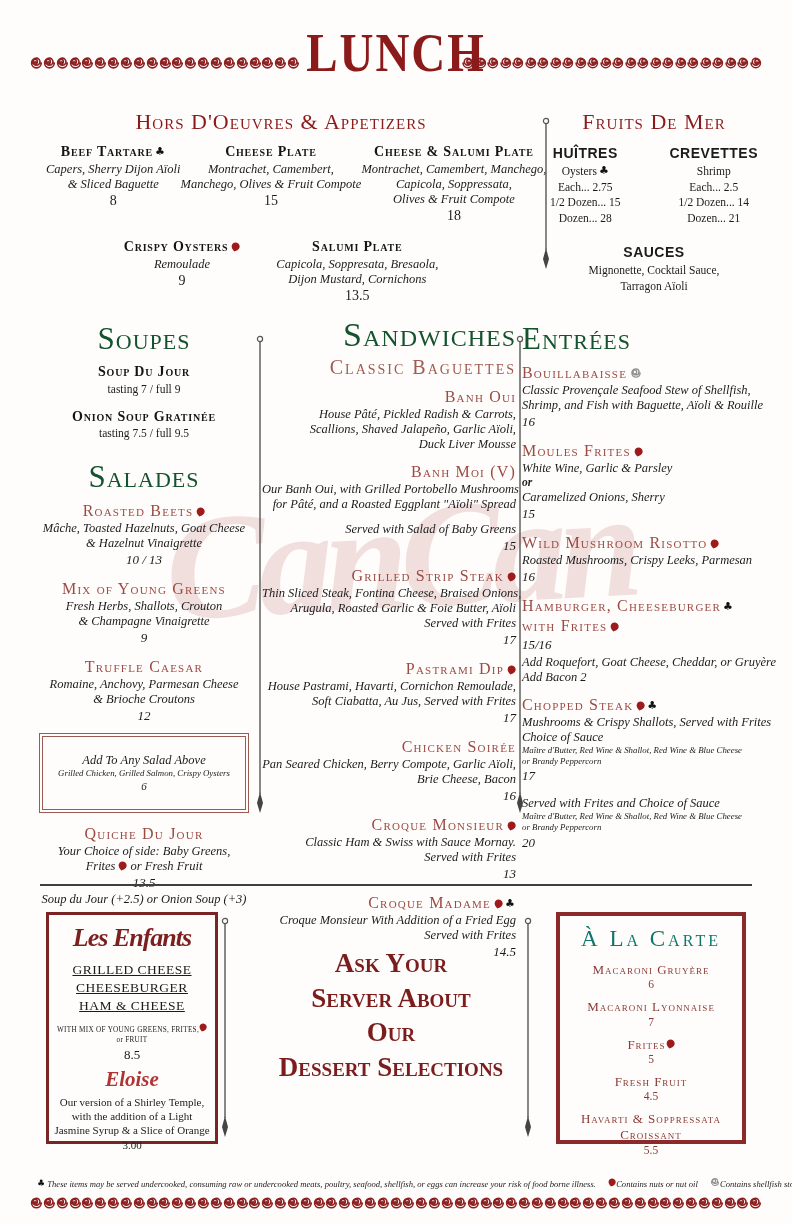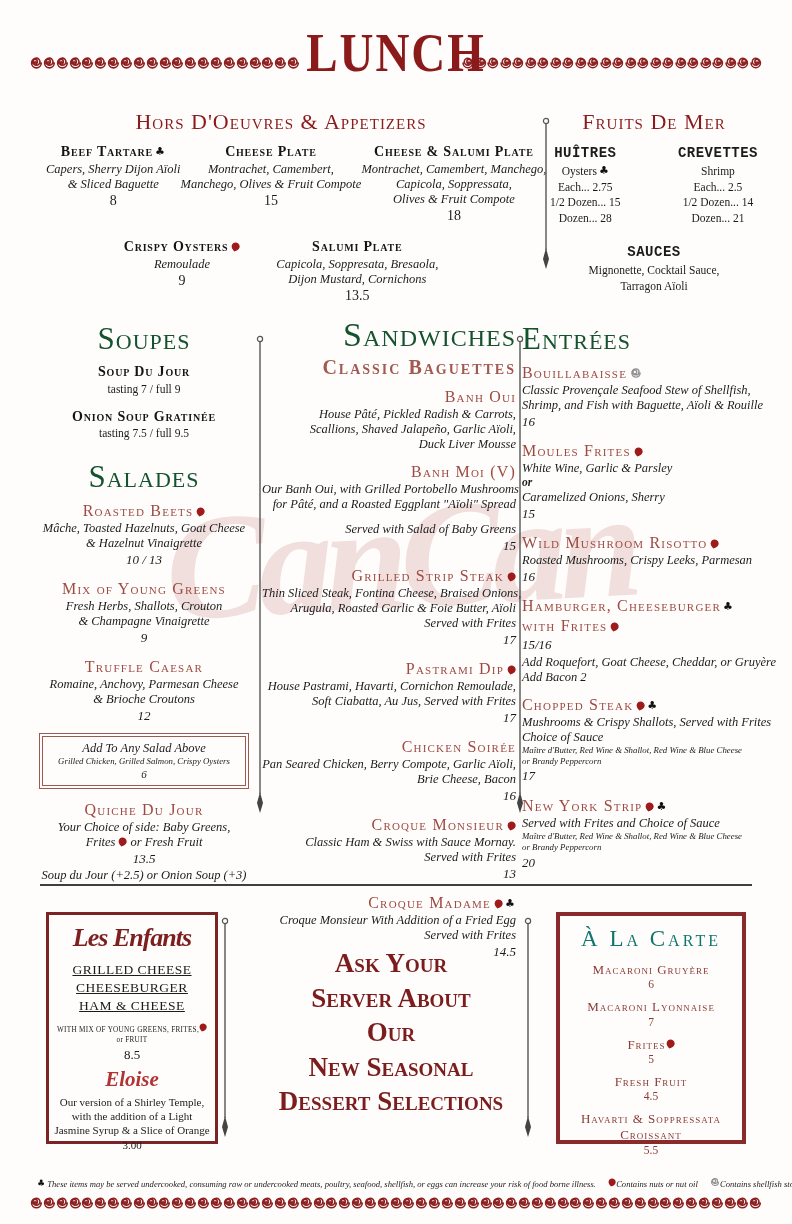--- a/index.html
+++ b/index.html
@@ -22,32 +22,32 @@
   .roman{font-size:11.5px;line-height:1.35;}
   .or{font-size:11.5px;font-weight:bold;font-style:italic;line-height:1.2;}
   .fine{font-size:8.8px;font-style:italic;line-height:1.3;}
   .price{font-size:13px;font-style:italic;line-height:1.4;}
   .pricer{font-size:14px;line-height:1.35;}
   .pricesm{font-size:11px;font-style:italic;line-height:1.3;}
   .item{margin-bottom:10px;}
   .h1{font-size:31px;color:#14532d;font-variant:small-caps;letter-spacing:1px;line-height:1.1;margin-bottom:7px;}
   .big{font-size:34px;}
   .mt{margin-top:18px;}
-  .h2{font-size:20px;color:#a05a50;font-variant:small-caps;letter-spacing:2px;margin:-4px 0 8px 12px;font-weight:bold;}
-  .box{border:1px solid #9b5a52;outline:1px solid #9b5a52;outline-offset:2px;padding:4px 2px;margin:4px 6px 14px 6px;}
+  .h2{font-size:20px;color:#a05a50;font-variant:small-caps;letter-spacing:2px;margin:-4px 0 8px 12px;}
+  .box{border:1px solid #9b5a52;outline:1px solid #9b5a52;outline-offset:2px;padding:16px 2px;margin:4px 6px 14px 6px;}
   .club{font-family:"DejaVu Sans",sans-serif;font-size:11px;color:#111;margin-left:2px;vertical-align:1px;}
   .ln svg{margin-left:3px;vertical-align:-1px;}
   
   #appetizers{left:46px;top:110px;width:470px;text-align:center;}
   .app-row{display:flex;justify-content:space-between;margin-bottom:12px;}
   .app-row2{justify-content:center;gap:36px;}
   .app-item{flex:0 0 auto;}
   #fruits{left:550px;top:110px;width:208px;text-align:center;}
   .fdm-cols{display:flex;justify-content:space-between;gap:6px;}
-  .fdm-name{font-family:Liberation Mono, monospace;font-weight:bold;font-size:14px;letter-spacing:.5px;line-height:1.5;}
+  .fdm-name{font-family:Liberation Sans, sans-serif;font-weight:bold;font-size:14px;letter-spacing:.5px;line-height:1.5;}
   .fdm-line{font-size:11.5px;line-height:1.35;}
   #sauces{margin-top:16px;}
   
   #col-left{left:36px;top:322px;width:216px;text-align:center;}
   #col-mid{left:262px;top:316px;width:254px;text-align:right;}
   #col-right{left:522px;top:322px;width:236px;text-align:left;}
   
   #rule{left:40px;top:884px;width:712px;height:2px;background:#3f3f3f;}
   #enfants{left:46px;top:912px;width:172px;height:232px;border:3px solid #7b2425;box-sizing:border-box;
            padding:8px 2px;text-align:center;}
@@ -1122,23 +1122,20 @@
           <div class="ln name"><span>Chopped Steak</span><svg width="9" height="10" viewBox="0 0 9 10">
               <path d="M4.5 0.5 C7 0.5 8.5 2.4 8.5 4.4 C8.5 6.8 6.6 8.3 5 9.2 L4.5 9.7 L4 9.2 C2.4 8.3 0.5 6.8 0.5 4.4 C0.5 2.4 2 0.5 4.5 0.5 Z" fill="#9e1b1b" transform="rotate(15 4.5 5)"></path>
             </svg><span class="club">♣</span></div>
           <div class="ln desc"><span>Mushrooms &amp; Crispy Shallots, Served with Frites</span></div>
           <div class="ln desc"><span>Choice of Sauce</span></div>
           <div class="ln fine"><span>Maître d'Butter, Red Wine &amp; Shallot, Red Wine &amp; Blue Cheese</span></div>
           <div class="ln fine"><span>or Brandy Peppercorn</span></div>
           <div class="ln price"><span>17</span></div>
         </div>
         <div class="item">
-          <div class="ln name"><span>New York Strip</span><svg width="9" height="10" viewBox="0 0 9 10">
-              <path d="M4.5 0.5 C7 0.5 8.5 2.4 8.5 4.4 C8.5 6.8 6.6 8.3 5 9.2 L4.5 9.7 L4 9.2 C2.4 8.3 0.5 6.8 0.5 4.4 C0.5 2.4 2 0.5 4.5 0.5 Z" fill="#9e1b1b" transform="rotate(15 4.5 5)"></path>
-            </svg><span class="club">♣</span></div>
           <div class="ln desc"><span>Served with Frites and Choice of Sauce</span></div>
           <div class="ln fine"><span>Maître d'Butter, Red Wine &amp; Shallot, Red Wine &amp; Blue Cheese</span></div>
           <div class="ln fine"><span>or Brandy Peppercorn</span></div>
           <div class="ln price"><span>20</span></div>
         </div>
       </div>
 
     <div id="dividers">
         <svg width="12" height="154" style="position: absolute; left: 540px; top: 116px;">
           <circle cx="6" cy="5" r="2.6" fill="none" stroke="#555" stroke-width="1.2"></circle>
@@ -1189,21 +1186,20 @@
           <div class="enf-drink">with the addition of a Light</div>
           <div class="enf-drink">Jasmine Syrup &amp; a Slice of Orange</div>
         </div>
       <div class="enf-drink">3.00</div>
     </div>
 
     <div class="z" id="notice">
         <div>Ask Your</div>
         <div>Server About</div>
         <div>Our</div>
-        <div>New Seasonal</div>
         <div>Dessert Selections</div>
       </div>
 
     <div class="z" id="alacarte">
       <div id="alc-title">À La Carte</div>
       <div id="alc-items">
           <div class="alc-name"><span>Macaroni Gruyère</span></div>
           <div class="alc-price">6</div>
           <div class="alc-name"><span>Macaroni Lyonnaise</span></div>
           <div class="alc-price">7</div>

